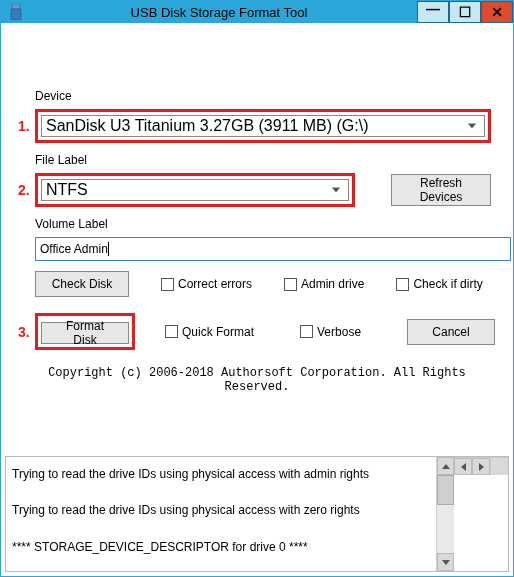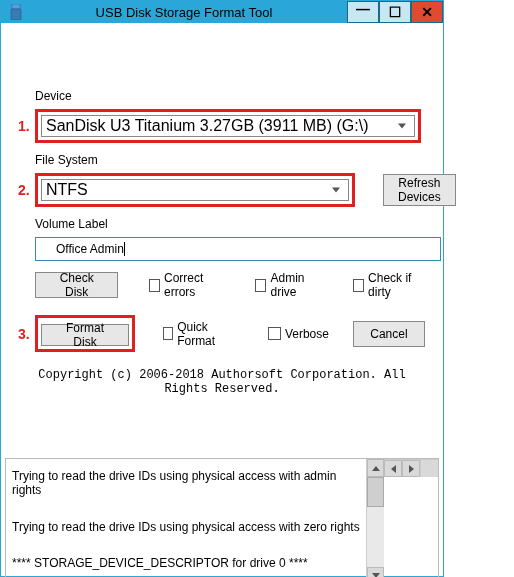--- a/index.html
+++ b/index.html
@@ -7,21 +7,21 @@
     margin: 0;
     padding: 0;
     background: #fff;
     font-family: "Segoe UI", Tahoma, sans-serif;
     font-size: 12px;
     width: 514px;
     height: 577px;
     overflow: hidden;
   }
   .window {
-    width: 444px;
+    width: 514px;
     height: 577px;
     border: 1px solid #2aa7d8;
     background: #fff;
     display: flex;
     flex-direction: column;
     gap: 48px;
   }
   .titlebar {
     height: 28px;
     background: #2aa7d8;
@@ -115,21 +115,21 @@
     font-size: 12px;
     display: inline-flex;
     align-items: center;
     justify-content: center;
     cursor: pointer;
   }
   .vol-input {
     width: 100%;
     height: 24px;
     border: 1px solid #3a8ab8;
-    padding: 0 20px;
+    padding: 0 4px;
     font-size: 12px;
     background: #fff;
     position: relative;
     display: flex;
     align-items: center;
     margin-left: 16px;
     margin-right: 4px;
   }
   .vol-input .cursor {
     width: 1px; height: 14px; background: #000; margin-left: 0px;
@@ -237,21 +237,21 @@
 
     <div class="section-label">Device</div>
 
     <div class="red-frame" style="margin-left:16px;margin-right:4px;">
       <span class="annot-num">1.</span>
       <button class="select-device">
         <span>SanDisk U3 Titanium 3.27GB (3911 MB)  (G:\)</span>
       </button>
     </div>
 
-    <div class="section-label">File System</div>
+    <div class="section-label">File Label</div>
 
     <div class="fs-row" style="margin-left:16px;margin-right:4px;">
       <div class="red-frame" style="flex:0 0 320px;">
         <span class="annot-num">2.</span>
         <button class="select-fs">
           <span>NTFS</span>
         </button>
       </div>
       <div class="sp"></div>
       <button class="btn" style="width:100px;height:32px;">Refresh Devices</button>

